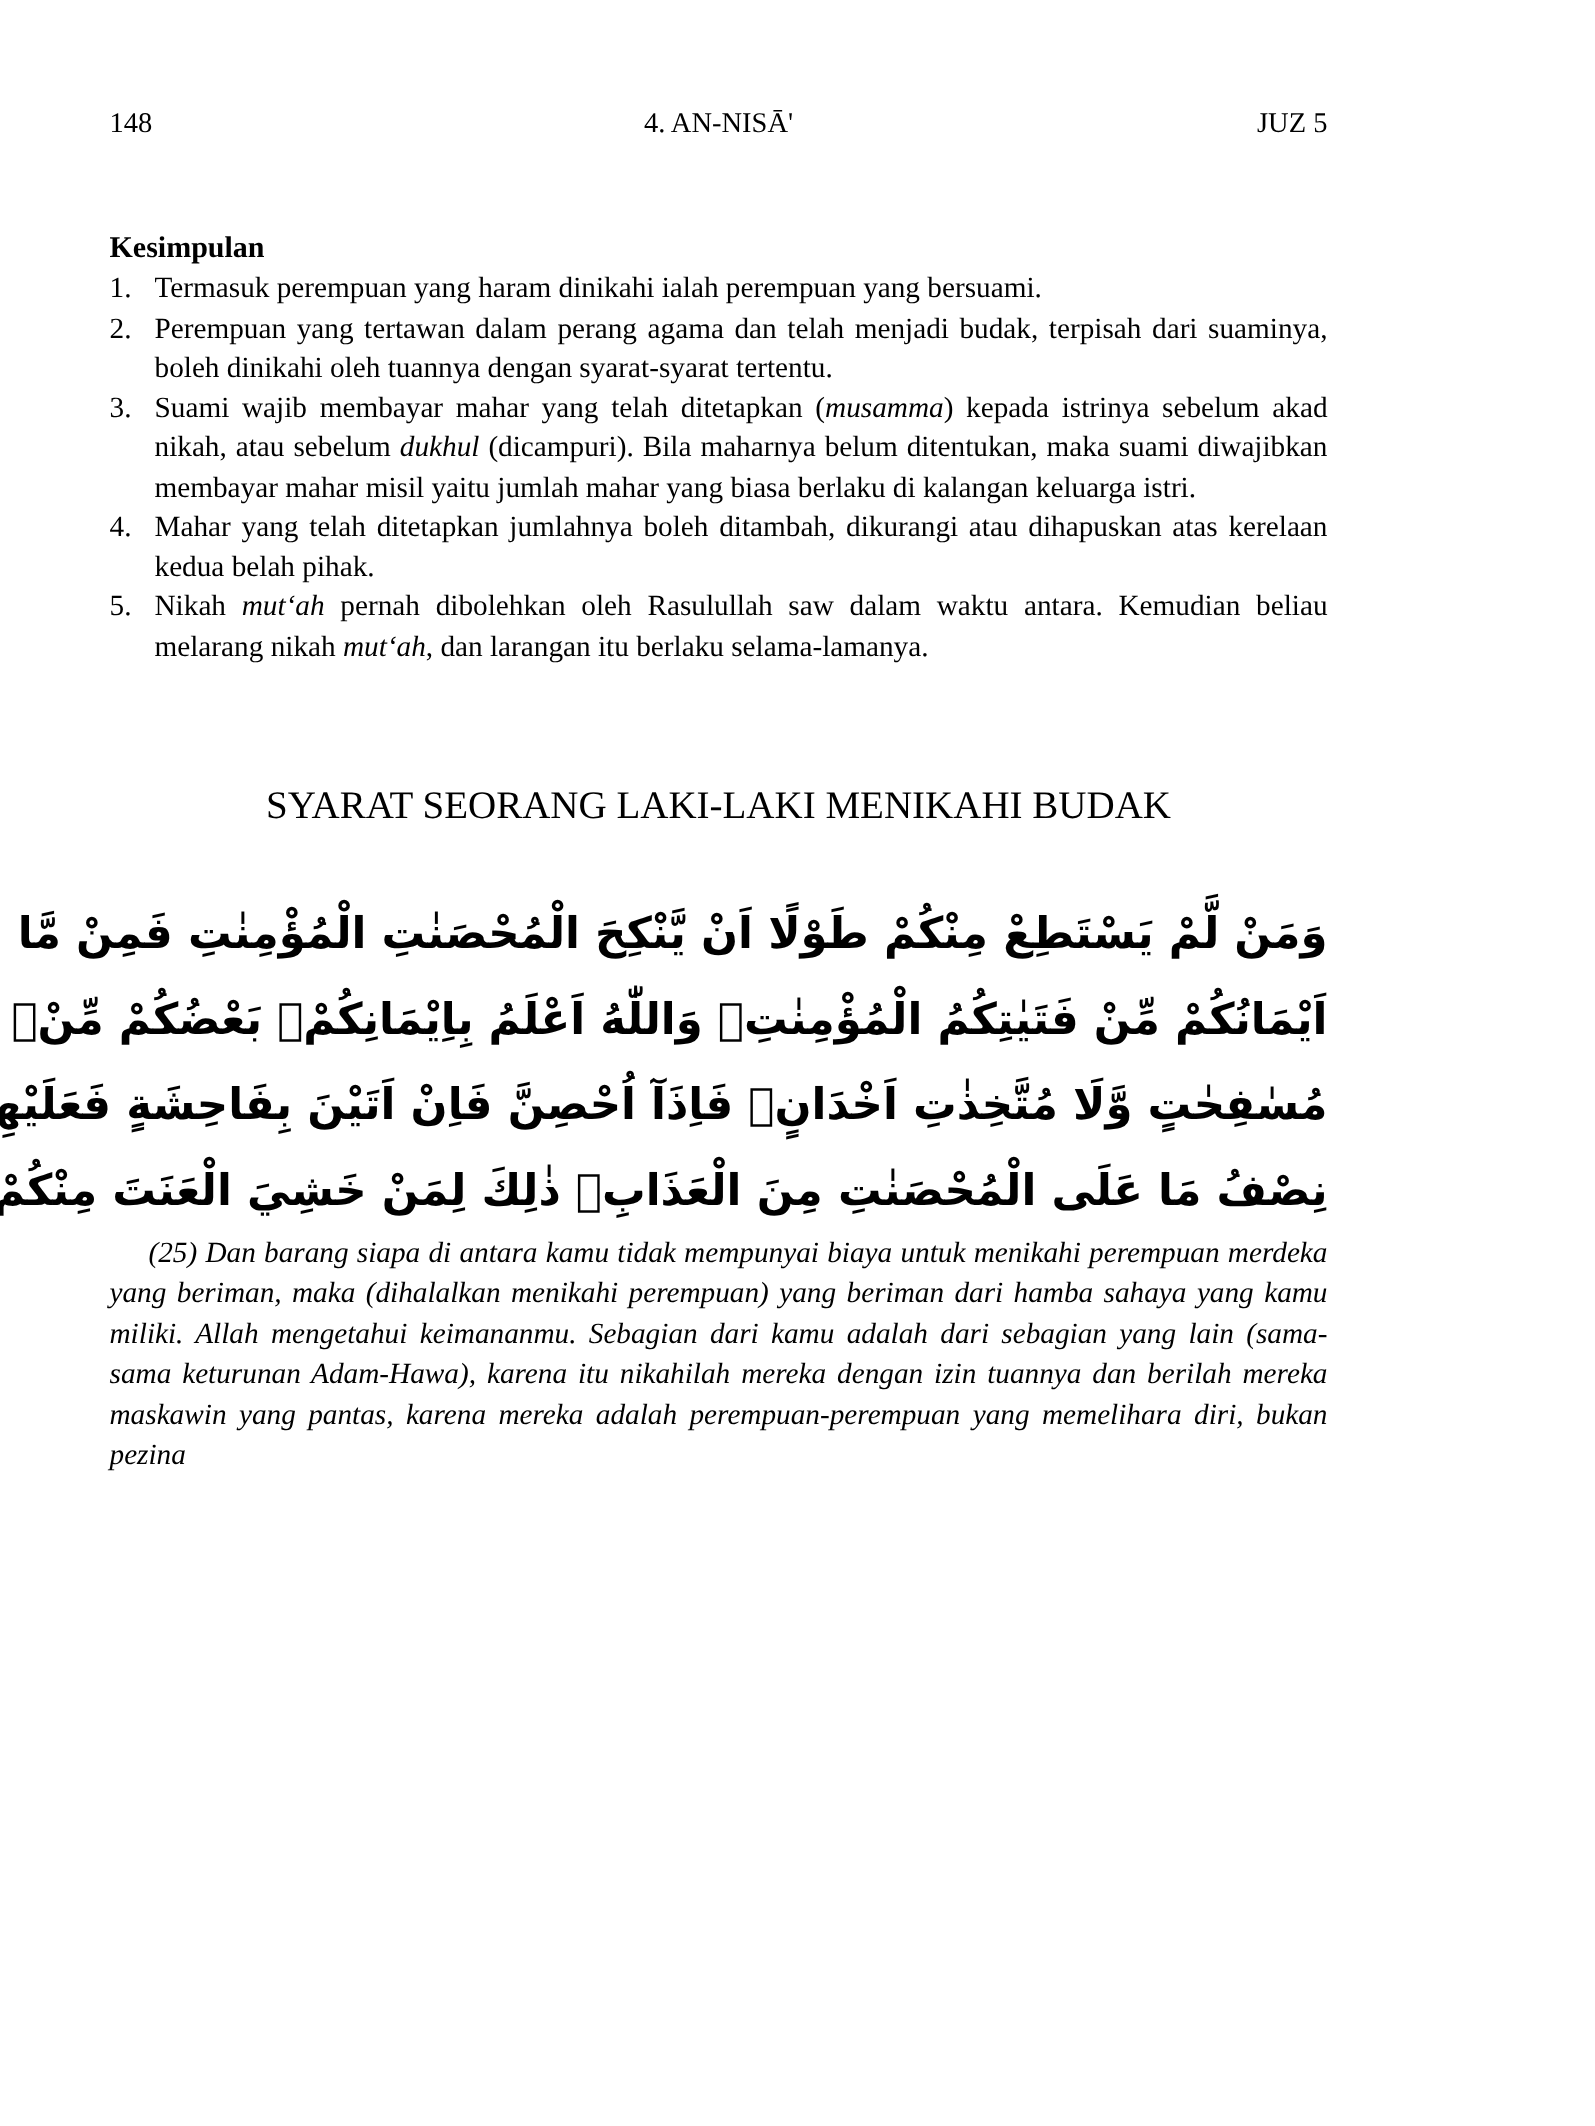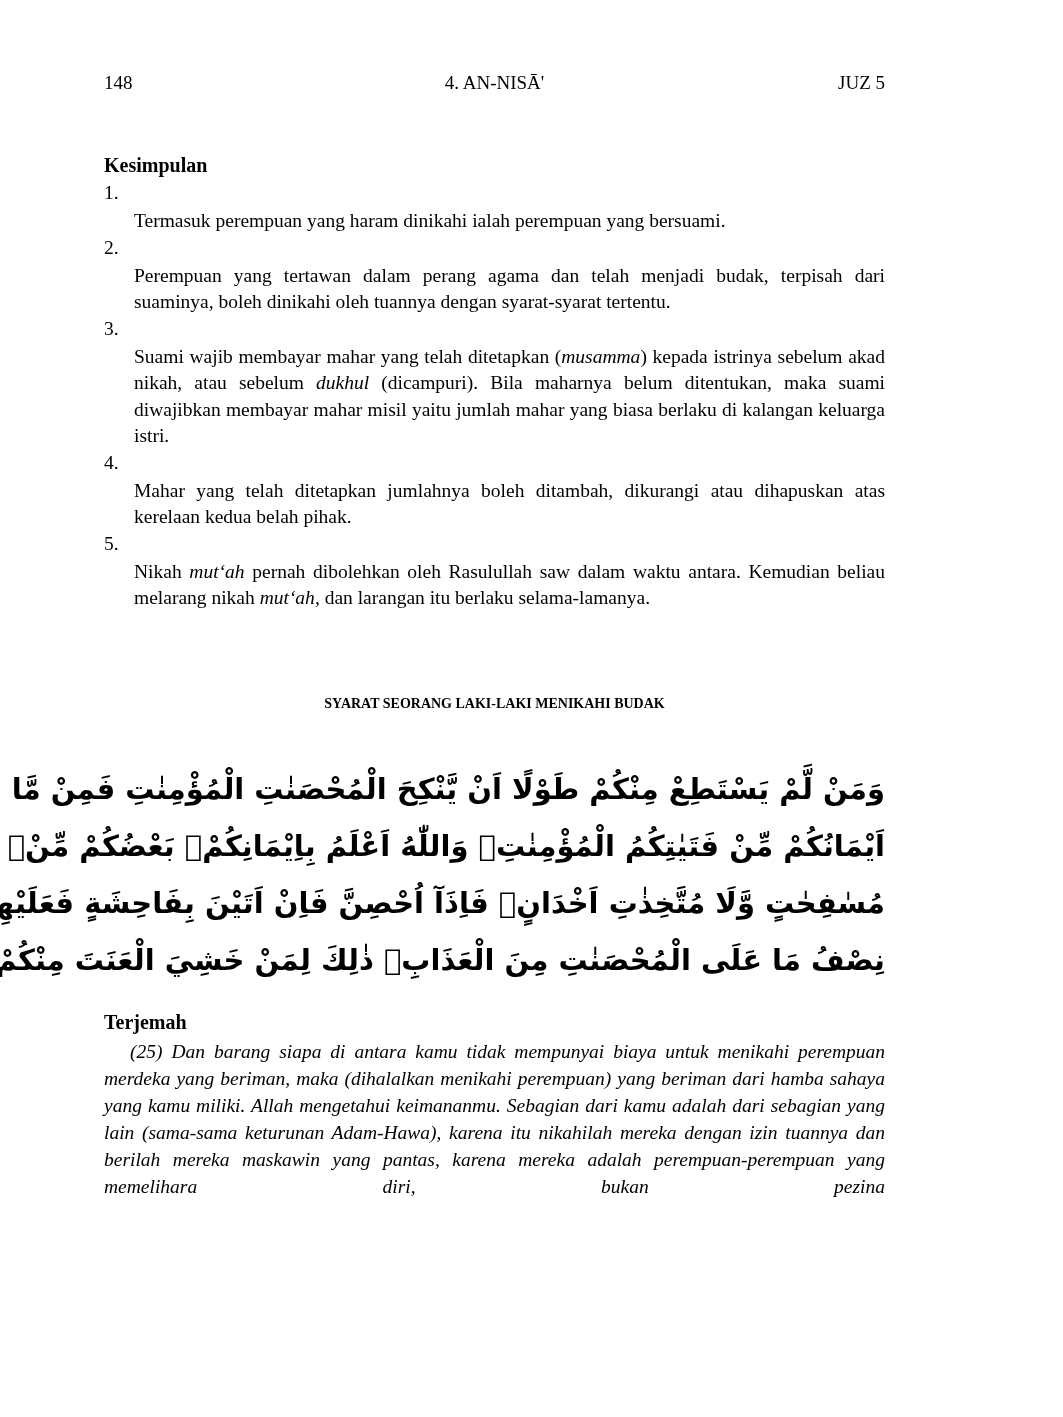--- a/index.html
+++ b/index.html
@@ -10,21 +10,21 @@
   body {
     width: 1063px;
     min-height: 1417px;
     color: #000000;
     font-family: "Liberation Serif", serif;
   }
   .page {
     box-sizing: border-box;
     width: 1063px;
     min-height: 1417px;
-    padding: 72px 178px 60px 104px;
+    padding: 72px 178px 60px 73px;
     background: #ffffff;
   }
   .page-header {
     display: flex;
     justify-content: space-between;
     align-items: baseline;
     font-size: 19px;
     margin-bottom: 58px;
   }
   .page-header .center {
@@ -49,28 +49,27 @@
   }
   .klist li {
     display: flex;
   }
   .klist .num {
     flex: 0 0 30px;
   }
   .klist .txt {
     flex: 1;
     text-align: justify;
-    margin-top: 28px;
   }
 
   .section-heading {
     margin-top: 78px;
     text-align: center;
-    font-weight: bold;
-    font-size: 14px;
+    font-weight: normal;
+    font-size: 26px;
     line-height: 27px;
   }
 
   .quran {
     margin-top: 44px;
     direction: rtl;
     font-family: "DejaVu Sans", sans-serif;
     font-weight: bold;
     font-size: 29px;
     line-height: 57px;
@@ -138,16 +137,15 @@
     <div>SYARAT SEORANG LAKI-LAKI MENIKAHI BUDAK</div>
   </div>
 
   <div class="quran" dir="rtl">
     <div class="ayah-line">وَمَنْ لَّمْ يَسْتَطِعْ مِنْكُمْ طَوْلًا اَنْ يَّنْكِحَ الْمُحْصَنٰتِ الْمُؤْمِنٰتِ فَمِنْ مَّا مَلَكَتْ</div>
     <div class="ayah-line">اَيْمَانُكُمْ مِّنْ فَتَيٰتِكُمُ الْمُؤْمِنٰتِۗ وَاللّٰهُ اَعْلَمُ بِاِيْمَانِكُمْۗ بَعْضُكُمْ مِّنْۢ بَعْضٍۚ</div>
     <div class="ayah-line">مُسٰفِحٰتٍ وَّلَا مُتَّخِذٰتِ اَخْدَانٍۚ فَاِذَآ اُحْصِنَّ فَاِنْ اَتَيْنَ بِفَاحِشَةٍ فَعَلَيْهِنَّ</div>
     <div class="ayah-line">نِصْفُ مَا عَلَى الْمُحْصَنٰتِ مِنَ الْعَذَابِۗ ذٰلِكَ لِمَنْ خَشِيَ الْعَنَتَ مِنْكُمْۗ</div>
   </div>
 
-  <div class="terjemah-title">Terjemah</div>
   <p class="terjemah-text">(25) Dan barang siapa di antara kamu tidak mempunyai biaya untuk menikahi perempuan merdeka yang beriman, maka (dihalalkan menikahi perempuan) yang beriman dari hamba sahaya yang kamu miliki. Allah mengetahui keimananmu. Sebagian dari kamu adalah dari sebagian yang lain (sama-sama keturunan Adam-Hawa), karena itu nikahilah mereka dengan izin tuannya dan berilah mereka maskawin yang pantas, karena mereka adalah perempuan-perempuan yang memelihara diri, bukan pezina</p>
 
 </div>
 
 </body></html>

